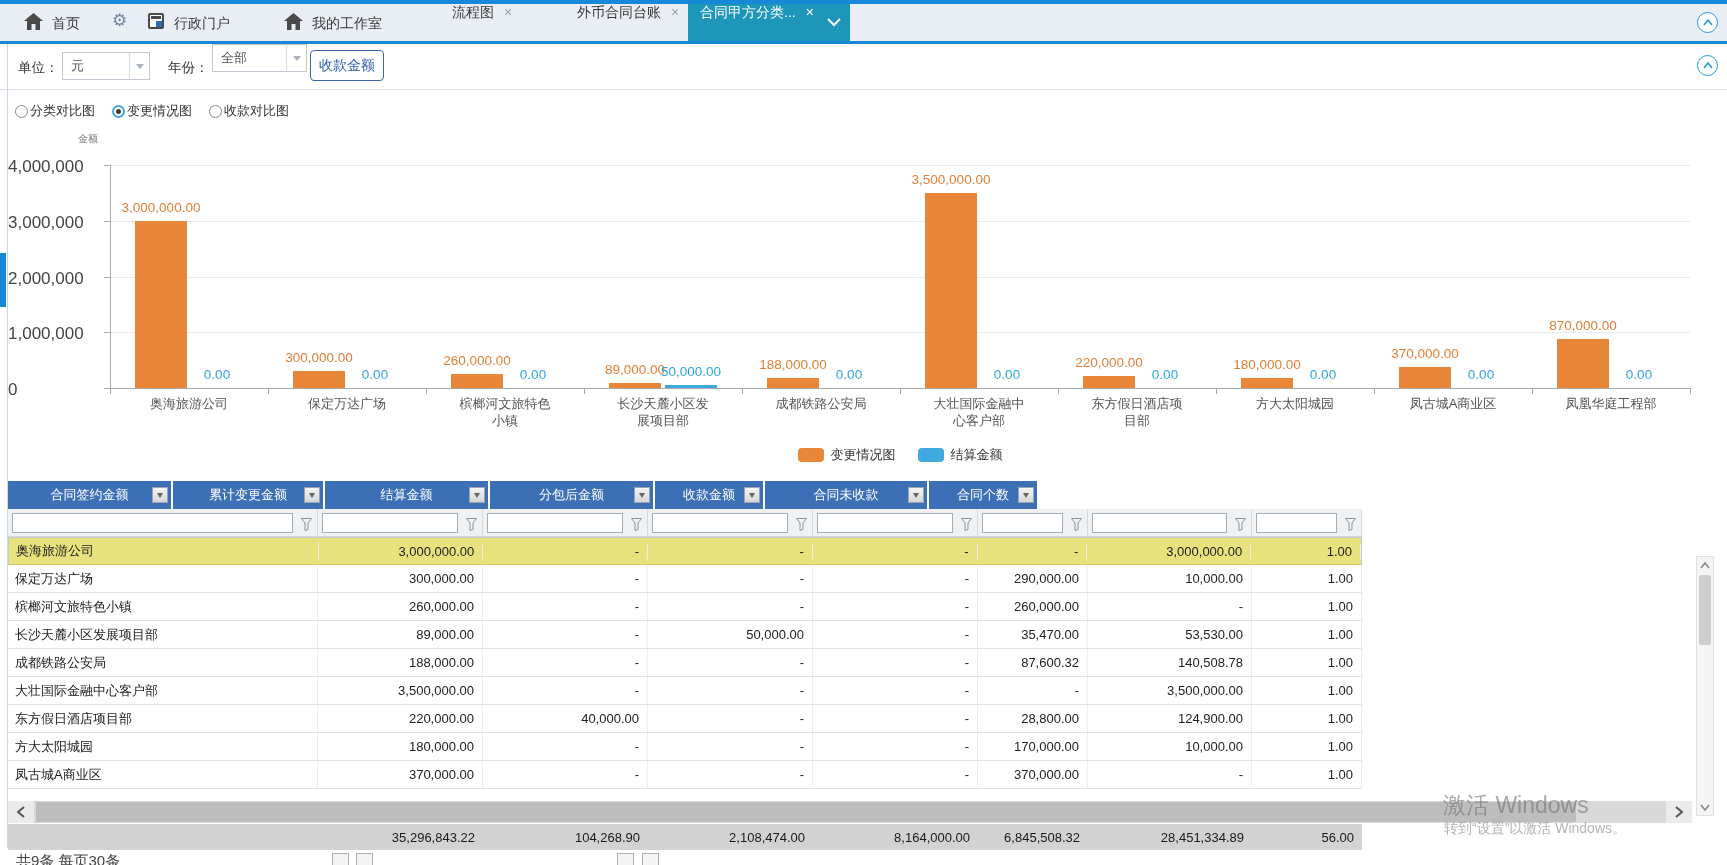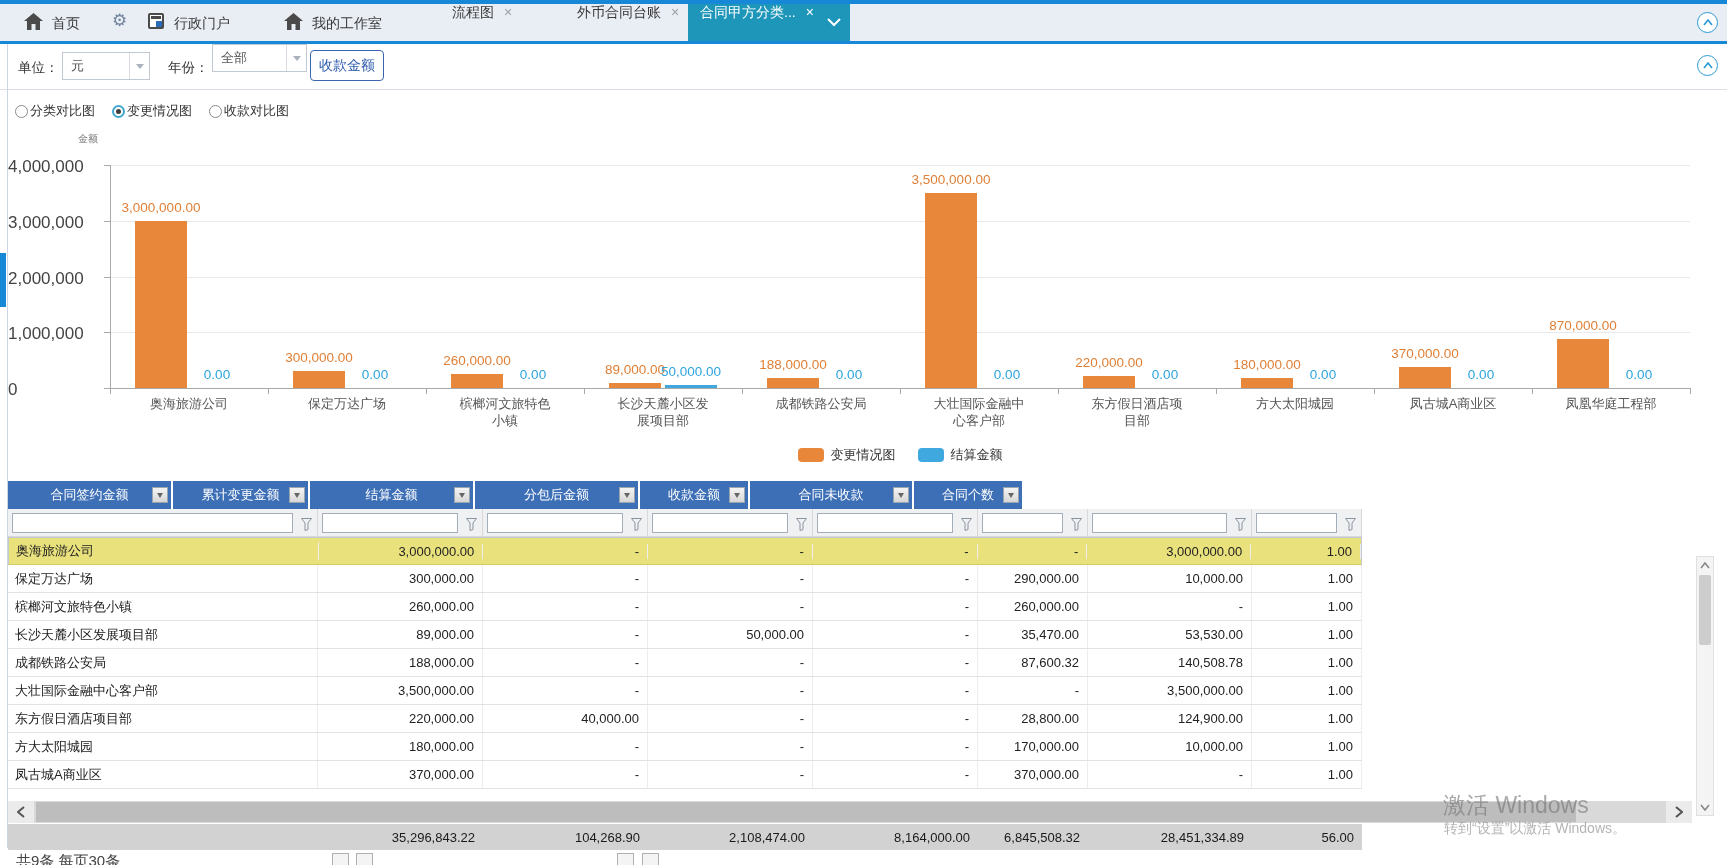--- a/index.html
+++ b/index.html
@@ -259,21 +259,21 @@
   </div>
 
 <div id="grid" class="abs grid">
     <div class="hrow">
       <div class="hcell" style="width: 165px;">
         <div>合同签约金额</div>
         <div class="hdrop">
           <span class="tri-down"></span>
         </div>
       </div>
-      <div class="hcell" style="width: 137px;">
+      <div class="hcell" style="width: 152px;">
         <div>累计变更金额</div>
         <div class="hdrop">
           <span class="tri-down"></span>
         </div>
       </div>
       <div class="hcell" style="width: 165px;">
         <div>结算金额</div>
         <div class="hdrop">
           <span class="tri-down"></span>
         </div>

